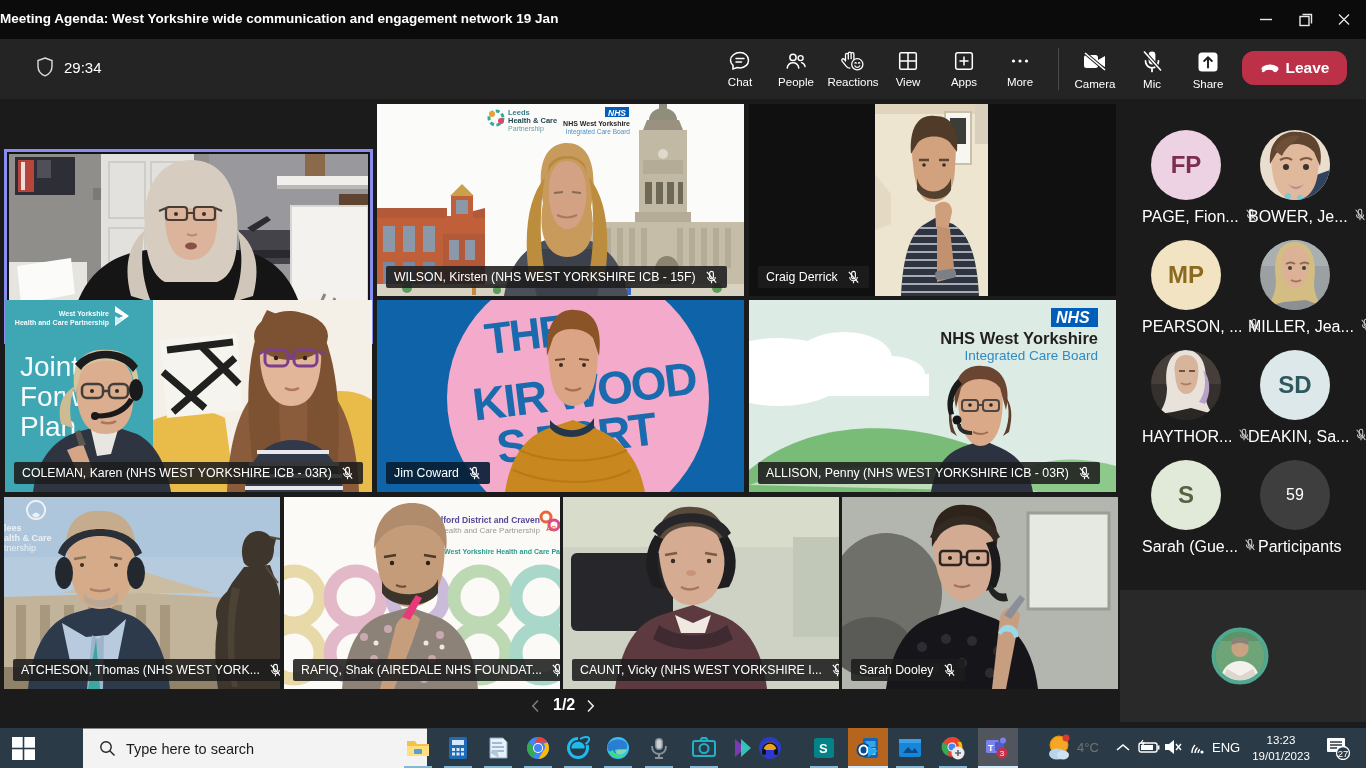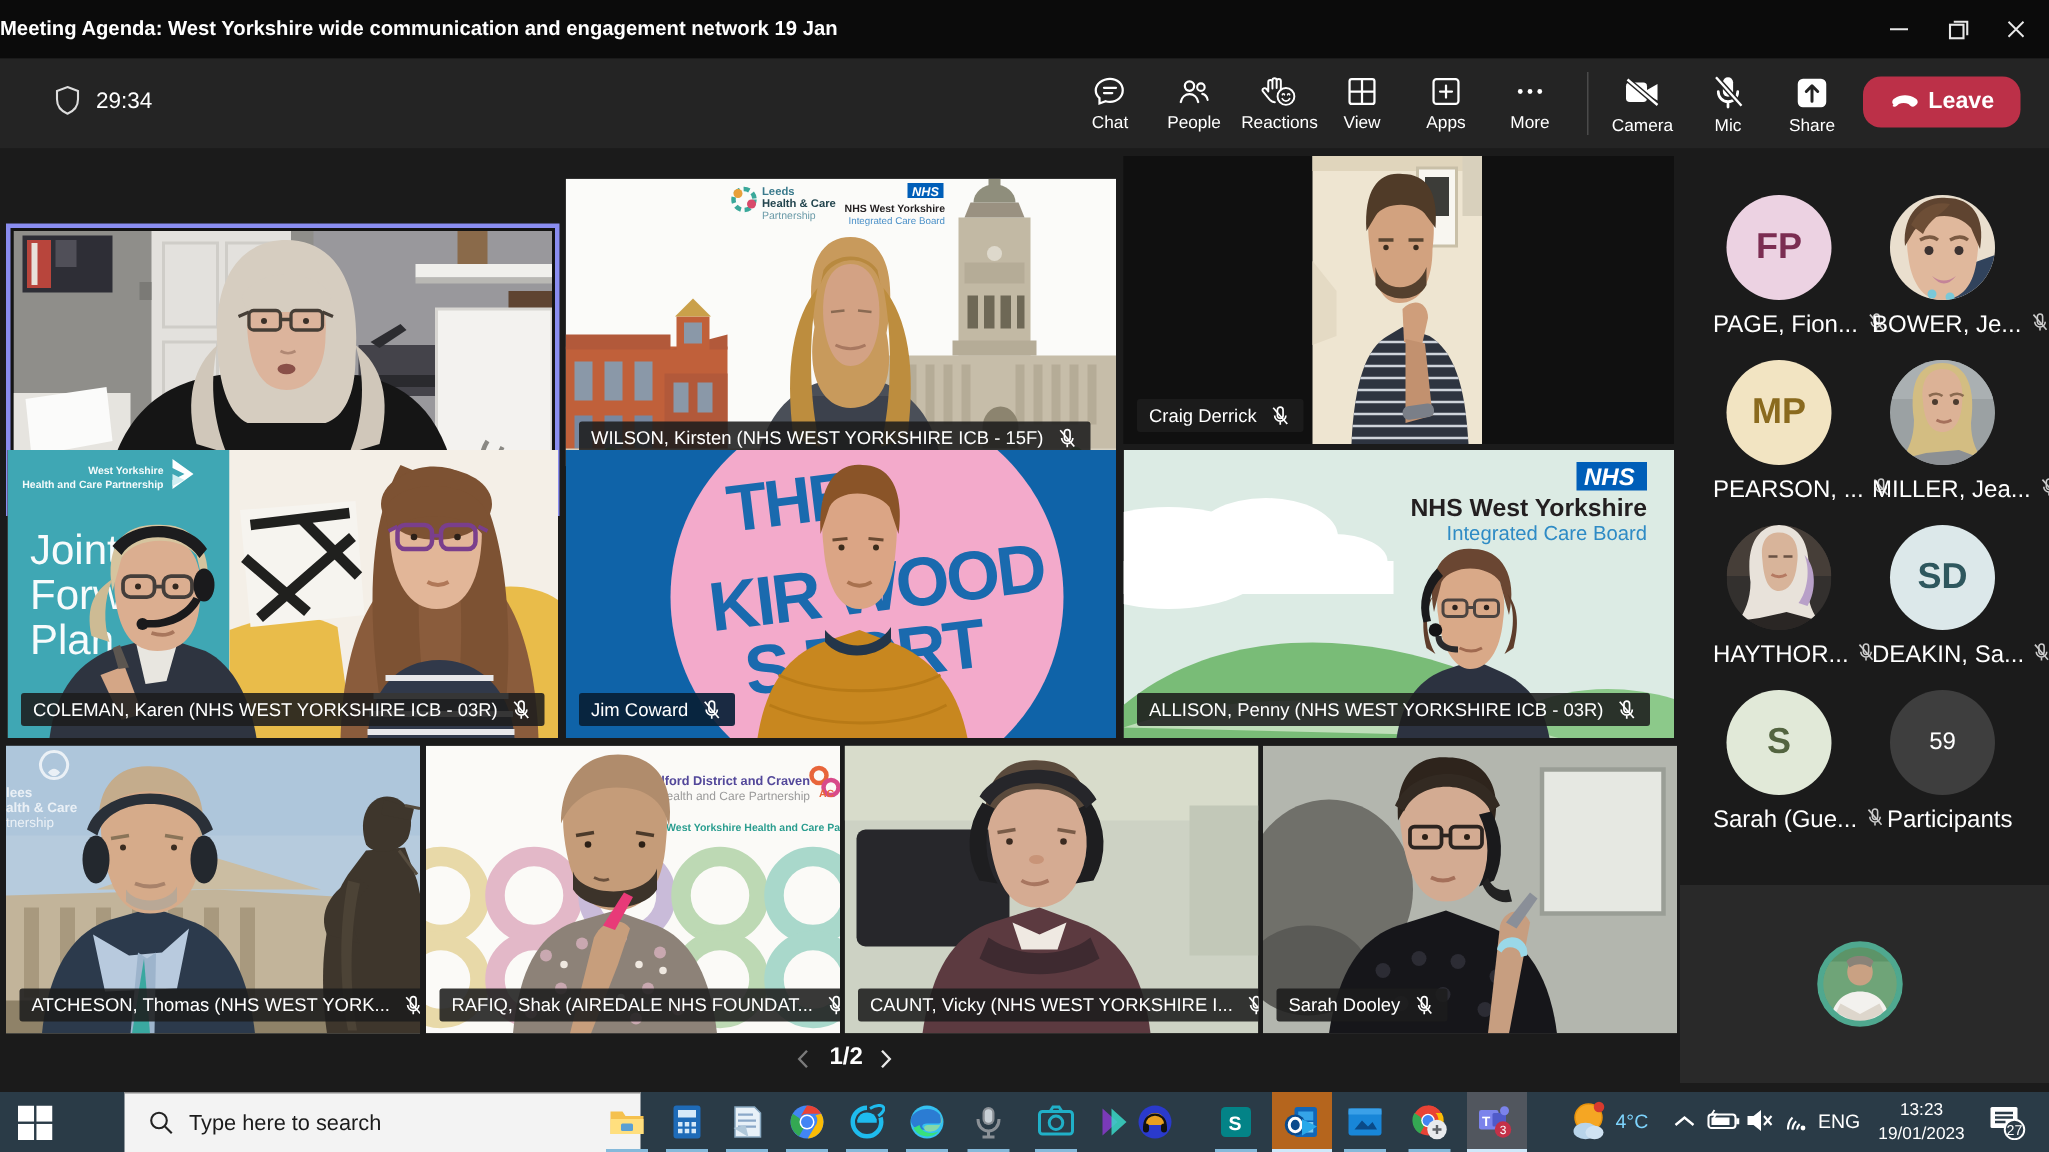--- a/index.html
+++ b/index.html
@@ -170,21 +170,21 @@
     <circle cx="167" cy="60" r="2" fill="#3a3028"></circle>
         <circle cx="195" cy="60" r="2" fill="#3a3028"></circle>
     <ellipse cx="182" cy="92" rx="6" ry="3.5" fill="#8a5048"></ellipse>
     <path d="M178 80 q5 3 10 0" stroke="#b08874" stroke-width="1.8" fill="none"></path>
     <path d="M136 76 C130 104 134 128 142 148 L122 142 C114 112 120 90 136 76Z" fill="#d0c7ba"></path>
     <path d="M228 76 C236 104 232 128 224 148 L244 142 C252 112 246 90 228 76Z" fill="#d0c7ba"></path>
    </svg>
    <div class="nlabel">Caroline le Fevre (Guest)</div>
   </div>
 
-  <div class="tile" style="left:377px;top:104px;width:367px;height:192px;margin-top:15px;">
+  <div class="tile" style="left:377px;top:104px;width:367px;height:192px;">
    <svg width="367" height="192" viewBox="0 0 367 192">
     <rect width="367" height="192" fill="#fbfbf9"></rect>
     <g>
      <rect x="0" y="112" width="108" height="80" fill="#c0603a"></rect>
      <rect x="0" y="104" width="70" height="10" fill="#b2593a"></rect>
      <path d="M70 114 L108 114 L108 104 Z" fill="#b2593a"></path>
      <rect x="74" y="92" width="22" height="24" fill="#c0603a"></rect>
      <path d="M73 92 h24 l-12 -12 z" fill="#caa04a"></path>
      <rect x="79" y="96" width="12" height="14" fill="#8a98a8"></rect>
      <rect x="6" y="122" width="12" height="26" fill="#8a98a8"></rect>
@@ -855,21 +855,21 @@
   <div class="trun" style="left:939px;width:28px"></div>
   <div class="trun" style="left:978px;width:40px;background:#cfe8fa"></div>
 
   <svg class="abs" style="left:1046px;top:734px" width="26" height="28" viewBox="0 0 26 28">
       <circle cx="13" cy="11" r="9" fill="#f5a623"></circle>
       <circle cx="13" cy="11" r="9" fill="none" stroke="#e8920a" stroke-width="1"></circle>
       <circle cx="20" cy="4" r="3.5" fill="#d83a2e"></circle>
       <ellipse cx="11" cy="20" rx="8" ry="5.5" fill="#b8d4ea"></ellipse>
       <ellipse cx="17" cy="21" rx="6" ry="4.5" fill="#cfe2f2"></ellipse>
     </svg>
-  <div class="abs" style="left:1077px;top:740px;color:#7dd3fc;font-size:13px;">4°C</div>
+  <div class="abs" style="left:1077px;top:740px;color:#737373;font-size:13px;">4°C</div>
   <svg class="abs" style="left:1115px;top:741px" width="16" height="14" viewBox="0 0 16 14">
       <path d="M2 9l6-5 6 5" fill="none" stroke="#fff" stroke-width="1.6"></path>
     </svg>
   <svg class="abs" style="left:1138px;top:739px" width="22" height="16" viewBox="0 0 22 16">
       <rect x="1" y="4" width="18" height="9" rx="2" fill="none" stroke="#fff" stroke-width="1.4"></rect>
       <rect x="19.5" y="6.5" width="2" height="4" fill="#fff"></rect>
       <rect x="3" y="6" width="12" height="5" fill="#fff"></rect>
       <path d="M5 1l-2 3h3l-2 3" stroke="#fff" stroke-width="1.2" fill="none"></path>
     </svg>
   <svg class="abs" style="left:1163px;top:739px" width="20" height="16" viewBox="0 0 20 16">

